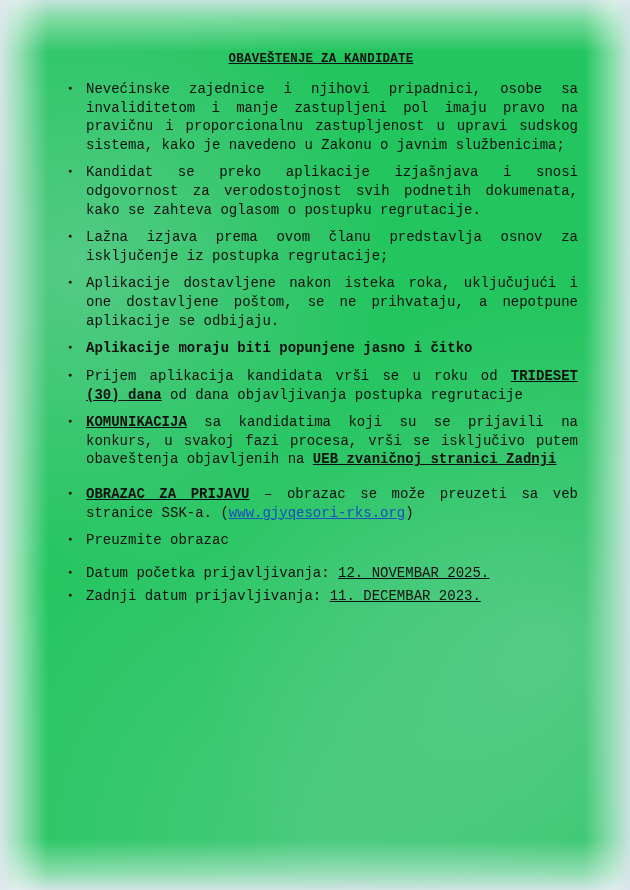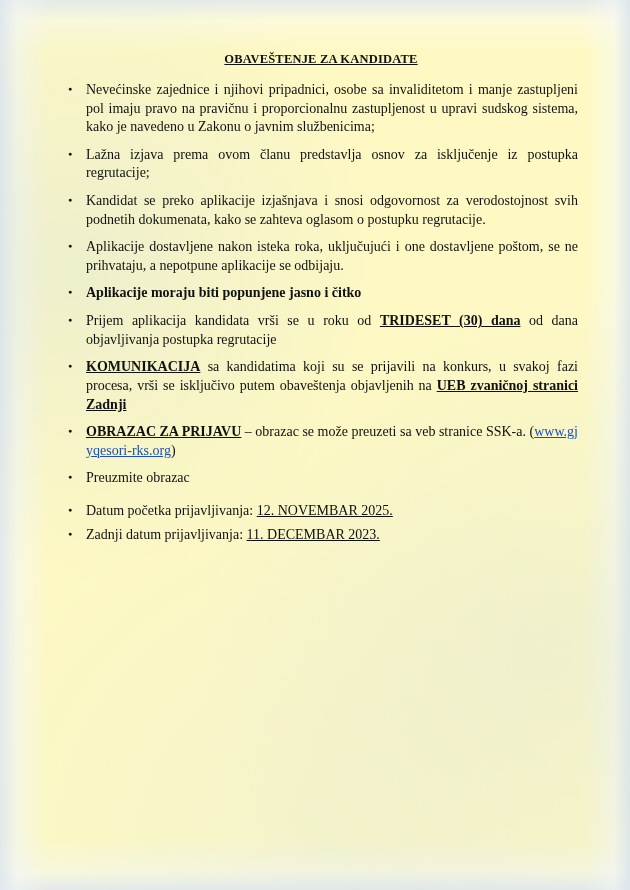--- a/index.html
+++ b/index.html
@@ -4,23 +4,23 @@
 <style>
   html, body {
     margin: 0;
     padding: 0;
     background: #8a8f93;
   }
   .page {
     position: relative;
     width: 630px;
     height: 890px;
-    background: #fef9c3;
+    background: #22c55e;
     overflow: hidden;
-    font-family: Liberation Serif, serif;
+    font-family: Liberation Mono, monospace;
   }
   
   .scan-tint {
     position: absolute;
     inset: 0;
     background:
       linear-gradient(to right, rgba(225,232,238,0.95) 0px, rgba(244,248,250,0.55) 18px, rgba(255,255,255,0) 48px),
       linear-gradient(to left, rgba(222,230,237,0.9) 0px, rgba(245,249,251,0.5) 16px, rgba(255,255,255,0) 46px),
       linear-gradient(to bottom, rgba(224,232,238,0.85) 0px, rgba(248,251,252,0.4) 20px, rgba(255,255,255,0) 52px),
       linear-gradient(to top, rgba(226,233,239,0.9) 0px, rgba(247,250,252,0.45) 18px, rgba(255,255,255,0) 50px);
@@ -67,21 +67,21 @@
   li.bullet::before {
     content: "\25CF";
     position: absolute;
     left: 14px;
     top: 0px;
     font-size: 7px;
     line-height: 16px;
     color: #111;
   }
   li.tight { margin-bottom: 5px; }
-  li.gap-top { margin-top: 9px; }
+  li.gap-top { margin-top: 16px; }
   li.gap-top2 { margin-top: 14px; }
   .b { font-weight: bold; }
   .u { text-decoration: underline; }
   .bu { font-weight: bold; text-decoration: underline; }
   .link {
     color: #1a4fbd;
     text-decoration: underline;
     word-break: break-all;
   }
 </style>
@@ -89,22 +89,22 @@
 <body>
 
 <div class="page">
   <div class="scan-tint"></div>
   <div class="scan-noise"></div>
 
   <div class="content">
     <div class="doc-title">OBAVEŠTENJE ZA KANDIDATE</div>
     <ul class="bullets" id="bullet-list">
         <li class="bullet"><span>Nevećinske zajednice i njihovi pripadnici, osobe sa invaliditetom i manje zastupljeni pol imaju pravo na pravičnu i proporcionalnu zastupljenost u upravi sudskog sistema, kako je navedeno u Zakonu o javnim službenicima;</span></li>
+        <li class="bullet"><span>Kandidat se preko aplikacije izjašnjava i snosi odgovornost za verodostojnost svih podnetih dokumenata, kako se zahteva oglasom o postupku regrutacije.</span></li>
         <li class="bullet"><span>Lažna izjava prema ovom članu predstavlja osnov za isključenje iz postupka regrutacije;</span></li>
-        <li class="bullet"><span>Kandidat se preko aplikacije izjašnjava i snosi odgovornost za verodostojnost svih podnetih dokumenata, kako se zahteva oglasom o postupku regrutacije.</span></li>
         <li class="bullet"><span>Aplikacije dostavljene nakon isteka roka, uključujući i one dostavljene poštom, se ne prihvataju, a nepotpune aplikacije se odbijaju.</span></li>
         <li class="bullet"><span class="b">Aplikacije moraju biti popunjene jasno i čitko</span></li>
         <li class="bullet"><span>Prijem aplikacija kandidata vrši se u roku od </span><span class="bu">TRIDESET (30) dana</span><span> od dana objavljivanja postupka regrutacije</span></li>
         <li class="bullet"><span class="bu">KOMUNIKACIJA</span><span> sa kandidatima koji su se prijavili na konkurs, u svakoj fazi procesa, vrši se isključivo putem obaveštenja objavljenih na </span><span class="bu">UEB zvaničnoj stranici Zadnji</span></li>
         <li class="bullet gap-top"><span class="bu">OBRAZAC ZA PRIJAVU</span><span> – obrazac se može preuzeti sa veb stranice SSK-a. (</span><span class="link">www.gjyqesori-rks.org</span><span>)</span></li>
         <li class="bullet tight"><span>Preuzmite obrazac</span></li>
         <li class="bullet tight gap-top2"><span>Datum početka prijavljivanja: </span><span class="u">12. NOVEMBAR 2025.</span></li>
         <li class="bullet tight"><span>Zadnji datum prijavljivanja: </span><span class="u">11. DECEMBAR 2023.</span></li>
       </ul>
   </div>

